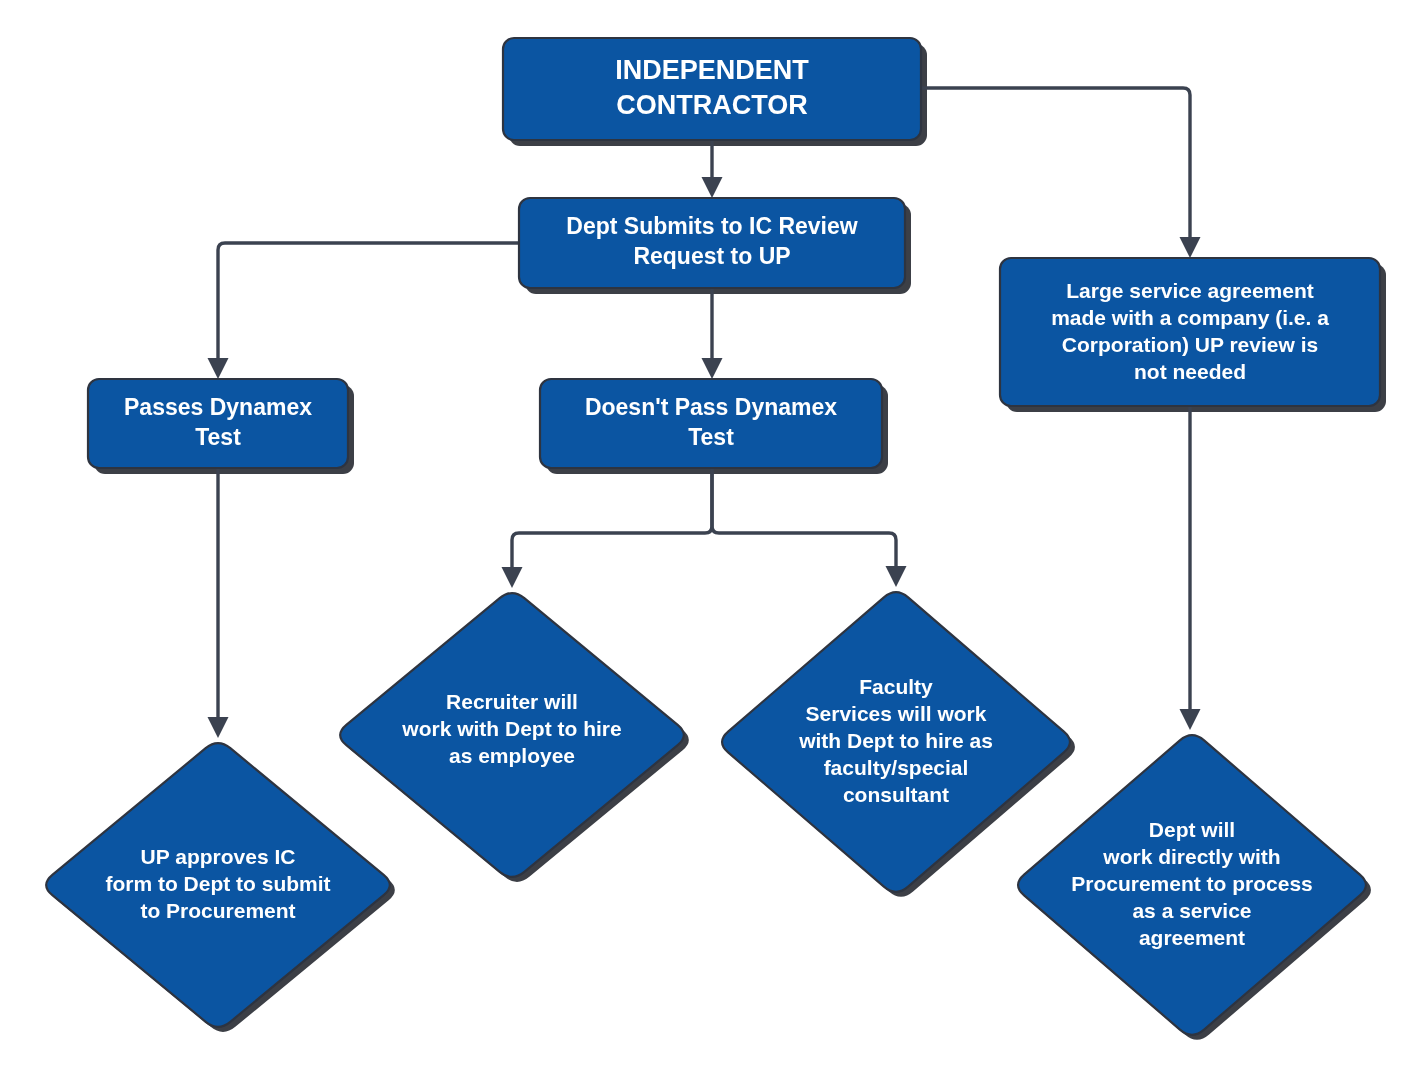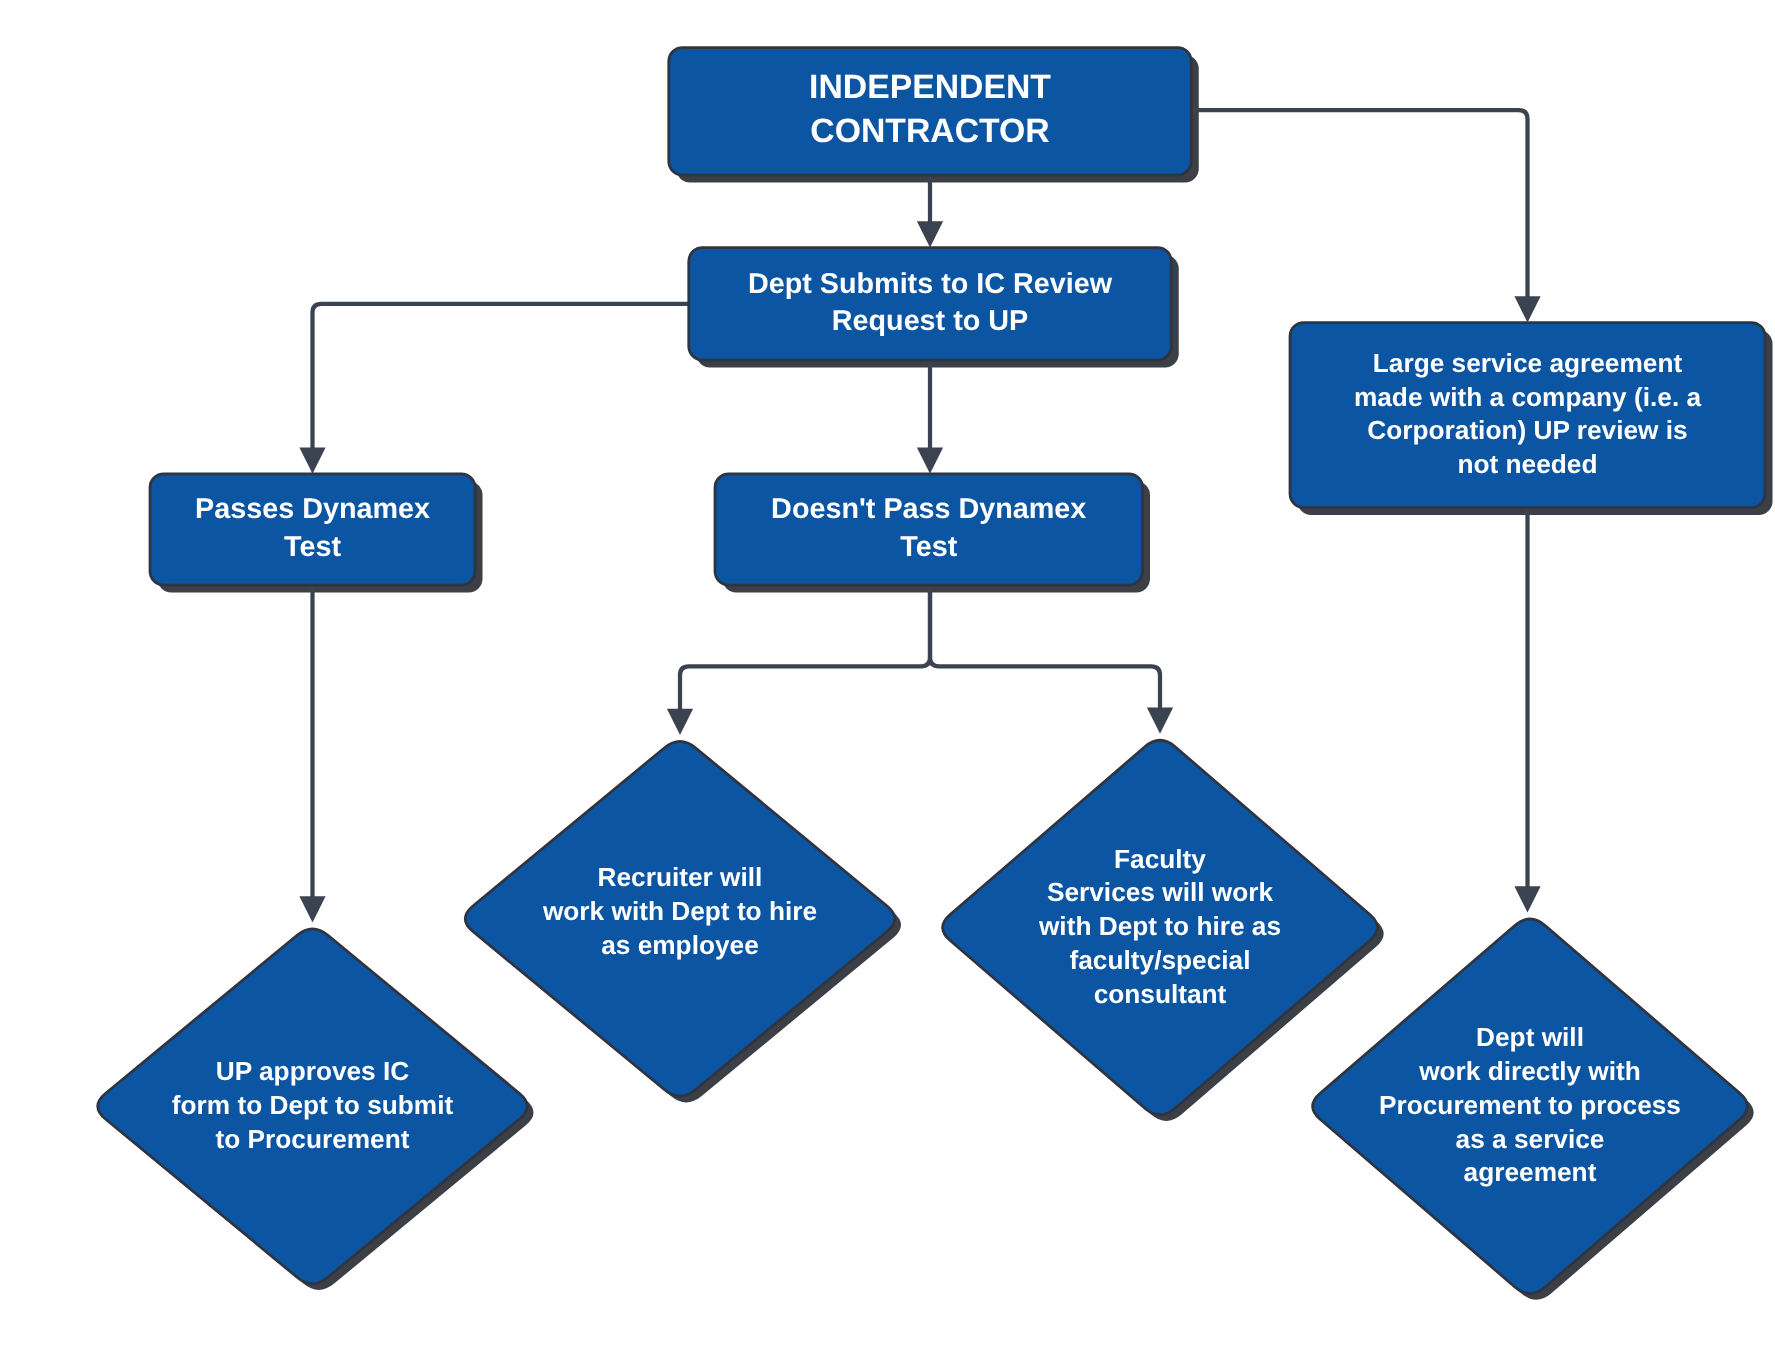--- a/index.html
+++ b/index.html
@@ -10,21 +10,20 @@
   body {
     width: 1420px;
     height: 1080px;
     font-family: "Liberation Sans", sans-serif;
     overflow: hidden;
   }
   #flow-root {
     position: relative;
     width: 1380px;
     height: 1080px;
-    padding-left: 32px;
   }
   svg#flowchart {
     display: block;
     width: 1420px;
     height: 1080px;
   }
   .node-shape {
     stroke: #2E3440;
     stroke-width: 2.2;
   }

